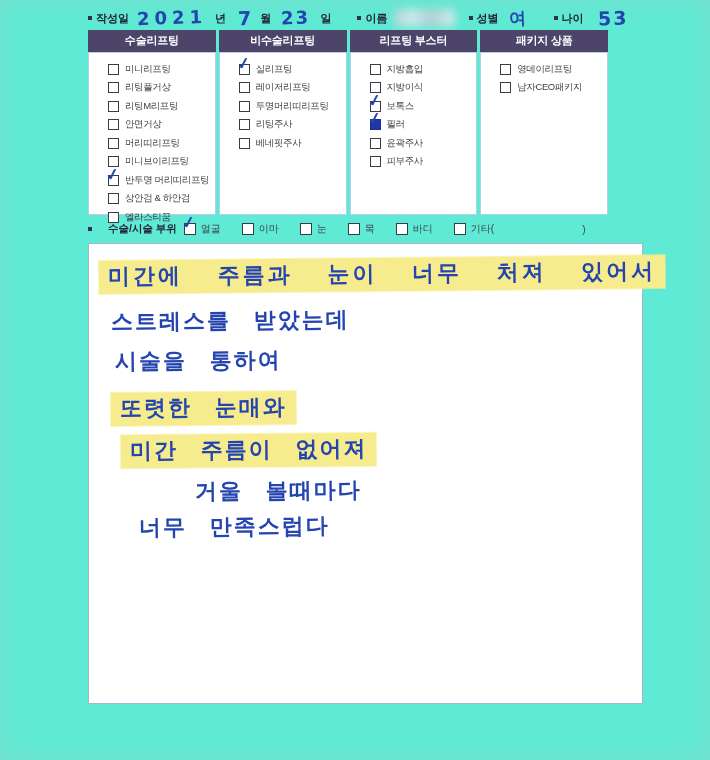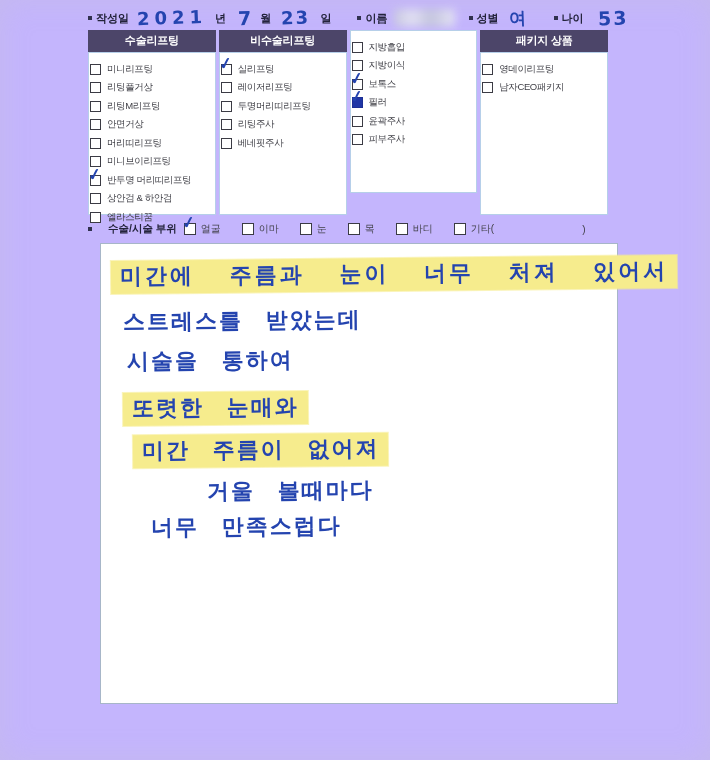--- a/index.html
+++ b/index.html
@@ -1,16 +1,16 @@
 <!DOCTYPE html>
 <html style="--column-header-bg: #4c4569; --column-box-border: #b6cfe9; --notes-box-border: #a7b6c8; --pen-blue: #2444af; --highlight-yellow: #f6ec8d; --label-text: #23233b; --item-text: #3f3f46;"><head>
 <meta charset="utf-8">
 <style>
   html,body{margin:0;padding:0;background:#f4f4f2;}
-  .page{position:relative;width:710px;height:760px;background:#c4b5fd;
+  .page{position:relative;width:710px;height:760px;background:#5eead4;
         font-family:"Liberation Sans",sans-serif;overflow:hidden;
         box-shadow:inset 0 0 30px rgba(200,200,195,.25);}
   
   .header-row{position:absolute;left:88px;top:5px;width:540px;height:26px;
               display:flex;align-items:center;font-size:11px;font-weight:bold;
               color:var(--label-text,#23233b);}
   .bullet{width:4px;height:4px;background:#31314f;display:inline-block;flex:none;}
   .hlabel{margin-left:4px;white-space:nowrap;}
   .hand{font-family:"DejaVu Sans",sans-serif;color:var(--pen-blue,#2444af);
         font-weight:bold;display:inline-block;transform:rotate(-2deg);line-height:1;}
@@ -24,41 +24,41 @@
   .b-age{margin-left:28px;}
   .name-blur{width:82px;height:18px;margin-left:7px;border-radius:4px;opacity:.8;
              background:linear-gradient(90deg,#c9cdd8,#e8eaf1 30%,#c4c9d6 60%,#eceef3);
              filter:blur(4px);}
   
   .columns{position:absolute;left:88px;top:30px;width:520px;display:flex;gap:3px;}
   .col{flex:1;display:flex;flex-direction:column;min-width:0;}
   .col-header{background:var(--column-header-bg,#4c4569);color:#fff;font-size:11px;
               font-weight:bold;text-align:center;padding:3px 12px 4px;letter-spacing:-.2px;}
   .col-box{border:1px solid var(--column-box-border,#b6cfe9);background:#fff;
-           height:163px;box-sizing:border-box;padding:7px 0 0 1px;}
+           height:163px;box-sizing:border-box;padding:7px 0 0 19px;}
   .cb-item{display:flex;align-items:center;height:18.5px;position:relative;}
   .cb{width:9px;height:9px;border:1.4px solid #3b3b44;background:#fff;
       position:relative;flex:none;}
   .cb.filled{background:#1f36a6;border-color:#1c2f94;}
   .pen-check{position:absolute;left:-3px;top:-9px;font-size:16px;font-weight:bold;
              color:var(--pen-blue,#2444af);line-height:1;transform:rotate(-10deg);}
   .cb-label{margin-left:6px;font-size:9.5px;color:var(--item-text,#3f3f46);
             letter-spacing:-.4px;white-space:nowrap;}
   
   .area-row{position:absolute;left:88px;top:219px;width:520px;height:20px;
             display:flex;align-items:center;color:var(--label-text,#23233b);}
   .area-title{margin-left:16px;font-size:10.5px;font-weight:bold;white-space:nowrap;}
   .area-opt{display:inline-flex;align-items:center;margin-left:21px;position:relative;}
   .area-opt:first-of-type{margin-left:7px;}
   .area-cb{width:10px;height:10px;}
   .area-label{margin-left:5px;font-size:10px;color:var(--item-text,#3f3f46);white-space:nowrap;}
   .close-paren{margin-left:88px;font-size:10px;color:var(--item-text,#3f3f46);}
   
-  .notes-box{position:absolute;left:100px;top:243px;width:516px;height:459px;
-             border:1px solid var(--notes-box-border,#a7b6c8);background:#fff;}
+  .notes-box{position:absolute;left:88px;top:243px;width:516px;height:459px;
+             border:1px solid var(--notes-box-border,#a7b6c8);background:#fff;padding-left:37px;}
   .note-line{position:absolute;font-family:"DejaVu Sans",sans-serif;font-size:22px;
              font-weight:bold;color:var(--pen-blue,#2444af);letter-spacing:2px;
              word-spacing:13px;white-space:nowrap;line-height:1.2;
              transform:rotate(-.6deg);}
   .note-line:first-child{word-spacing:24px;letter-spacing:3px;}
   .note-line.hl{background:var(--highlight-yellow,#f6ec8d);padding:3px 9px 4px;
                 box-shadow:0 0 0 1px rgba(246,236,141,.6);}
   
   .footer{position:absolute;left:88px;top:716px;width:516px;text-align:center;
           font-size:12px;font-weight:bold;color:#2b2b39;letter-spacing:-.2px;}
@@ -153,20 +153,21 @@
             <span class="cb"></span>
             <span class="cb-label">리팅주사</span>
           </div>
           <div class="cb-item">
             <span class="cb"></span>
             <span class="cb-label">베네핏주사</span>
           </div>
         </div>
       </div>
       <div class="col">
+        <div class="col-header">리프팅 부스터</div>
         <div class="col-box">
           <div class="cb-item">
             <span class="cb"></span>
             <span class="cb-label">지방흡입</span>
           </div>
           <div class="cb-item">
             <span class="cb"></span>
             <span class="cb-label">지방이식</span>
           </div>
           <div class="cb-item">

